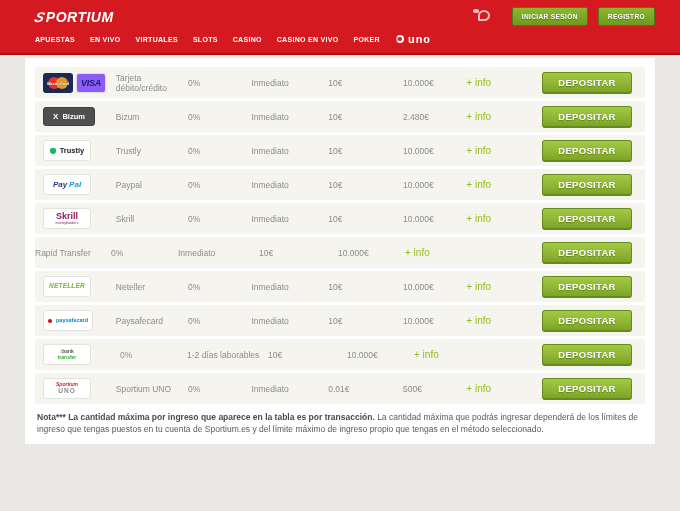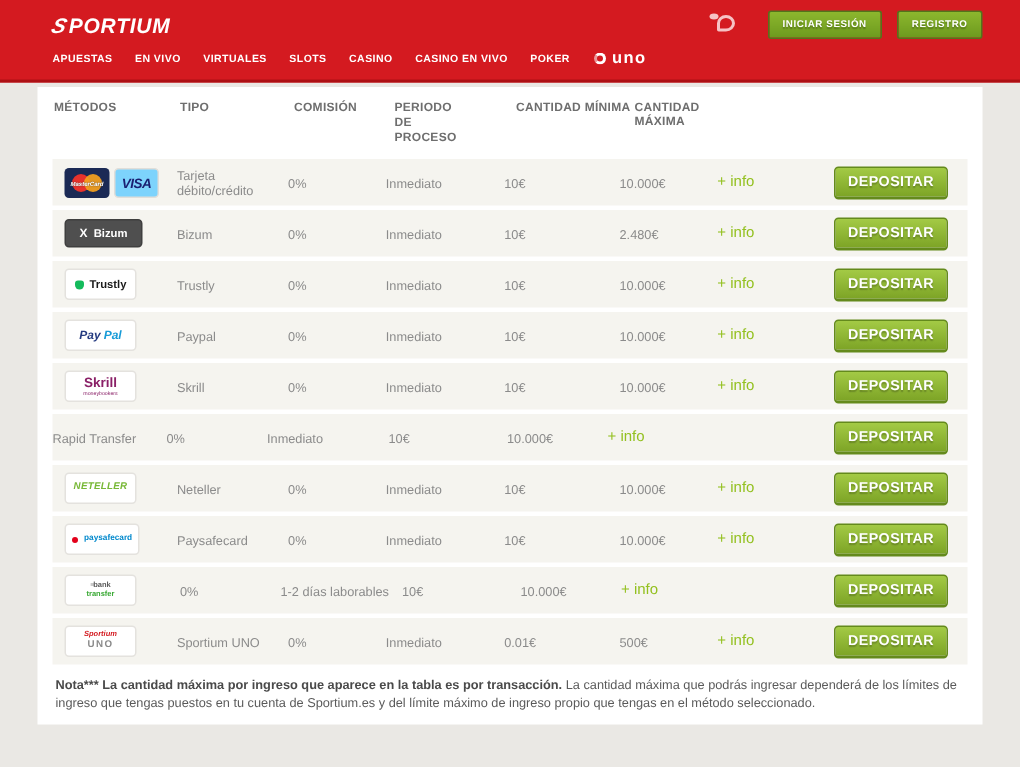--- a/index.html
+++ b/index.html
@@ -36,31 +36,31 @@
   .c-com  { width:67px; }
   .c-per  { width:81px; padding-right:4px; }
   .c-min  { width:79px; }
   .c-max  { width:67px; }
   .c-info { width:80px; }
   .c-act  { flex:1; display:flex; justify-content:flex-end; padding-right:13px; }
 
   .row { display:flex; align-items:center; background:#f5f4ef; min-height:31px; margin-bottom:3px; font-size:8.5px; color:#8b8b8b; }
   .row .c-method { padding-left:8px; }
   .info-link { color:#93c01f; cursor:pointer; font-size:10px; }
-  .deposit-btn { width:76px; height:22px; background:linear-gradient(#a3ca45,#7da426); border:1px solid #648a1c; border-bottom-width:2px; border-radius:3px; color:#fff; font-family:"Liberation Sans",sans-serif; font-size:9.5px; font-weight:bold; letter-spacing:.3px; cursor:pointer; text-shadow:0 1px 1px rgba(0,0,0,.25); }
+  .deposit-btn { width:90px; height:22px; background:linear-gradient(#a3ca45,#7da426); border:1px solid #648a1c; border-bottom-width:2px; border-radius:3px; color:#fff; font-family:"Liberation Sans",sans-serif; font-size:9.5px; font-weight:bold; letter-spacing:.3px; cursor:pointer; text-shadow:0 1px 1px rgba(0,0,0,.25); }
 
   
   .logo-badge { background:#fff; border:1px solid #e4e2de; border-radius:3px; min-width:48px; height:21px; display:flex; flex-direction:column; align-items:center; justify-content:center; padding:1px 4px; line-height:1; }
   .logo-row { flex-direction:row; gap:2px; }
   .mcvisa-wrap { display:flex; gap:3px; align-items:center; }
   .mc-badge { width:30px; height:20px; background:#1b2a55; border-radius:3px; position:relative; }
   .mc-c1 { position:absolute; left:5px; top:4px; width:12px; height:12px; border-radius:50%; background:#e8322c; }
   .mc-c2 { position:absolute; right:5px; top:4px; width:12px; height:12px; border-radius:50%; background:#f6a21e; opacity:.92; }
   .mc-txt { position:absolute; left:0; right:0; top:8px; text-align:center; color:#fff; font-size:4px; font-style:italic; font-weight:bold; text-shadow:0 0 1px #333; }
-  .visa-badge { width:30px; height:20px; background:#7dd3fc; border:1px solid #e0ded9; border-radius:3px; display:flex; align-items:center; justify-content:center; color:#1a1f71; font-size:9px; font-weight:bold; font-style:italic; letter-spacing:-.3px; }
+  .visa-badge { width:30px; height:20px; background:#8b5cf6; border:1px solid #e0ded9; border-radius:3px; display:flex; align-items:center; justify-content:center; color:#1a1f71; font-size:9px; font-weight:bold; font-style:italic; letter-spacing:-.3px; }
   .bizum-badge { background:#4f4f4f; border:1px solid #3f3f3f; border-radius:3px; min-width:52px; height:19px; display:flex; align-items:center; justify-content:center; gap:4px; color:#fff; }
   .bizum-x { font-size:8px; font-weight:bold; }
   .bizum-t { font-size:7.5px; font-weight:bold; }
   .trustly-t { font-size:7.5px; font-weight:bold; color:#1b1b1b; }
   .trustly-ico { width:6px; height:6px; background:#14bb5c; border-radius:2px 2px 50% 50%; margin-right:2px; }
   .pp1 { color:#253b80; font-size:8px; font-weight:bold; font-style:italic; }
   .pp2 { color:#179bd7; font-size:8px; font-weight:bold; font-style:italic; }
   .skrill-t { color:#8a2067; font-size:9px; font-weight:bold; }
   .skrill-sub { color:#8a2067; font-size:3.5px; margin-top:1px; }
   .rapid-t { color:#151515; font-size:8px; font-weight:bold; font-style:italic; letter-spacing:.3px; }
@@ -103,30 +103,20 @@
       </div>
     <div class="uno">
       <span class="uno-circle"></span>
       <span class="uno-text">uno</span>
     </div>
   </div>
 </div>
 
 <div class="content">
   <div class="panel">
-    <div class="thead">
-      <span class="c-method">MÉTODOS</span>
-      <span class="c-tipo">TIPO</span>
-      <span class="c-com">COMISIÓN</span>
-      <span class="c-per">
-          <span class="wrap">PERIODO DE PROCESO</span>
-        </span>
-      <span class="c-min">CANTIDAD MÍNIMA</span>
-      <span class="c-max">CANTIDAD MÁXIMA</span>
-    </div>
     <div>
         <div class="row">
           <div class="c-method">
             <div class="mcvisa-wrap">
               <div class="mc-badge">
                 <span class="mc-c1"></span>
                 <span class="mc-c2"></span>
                 <span class="mc-txt">MasterCard</span>
               </div>
               <div class="visa-badge">VISA</div>

